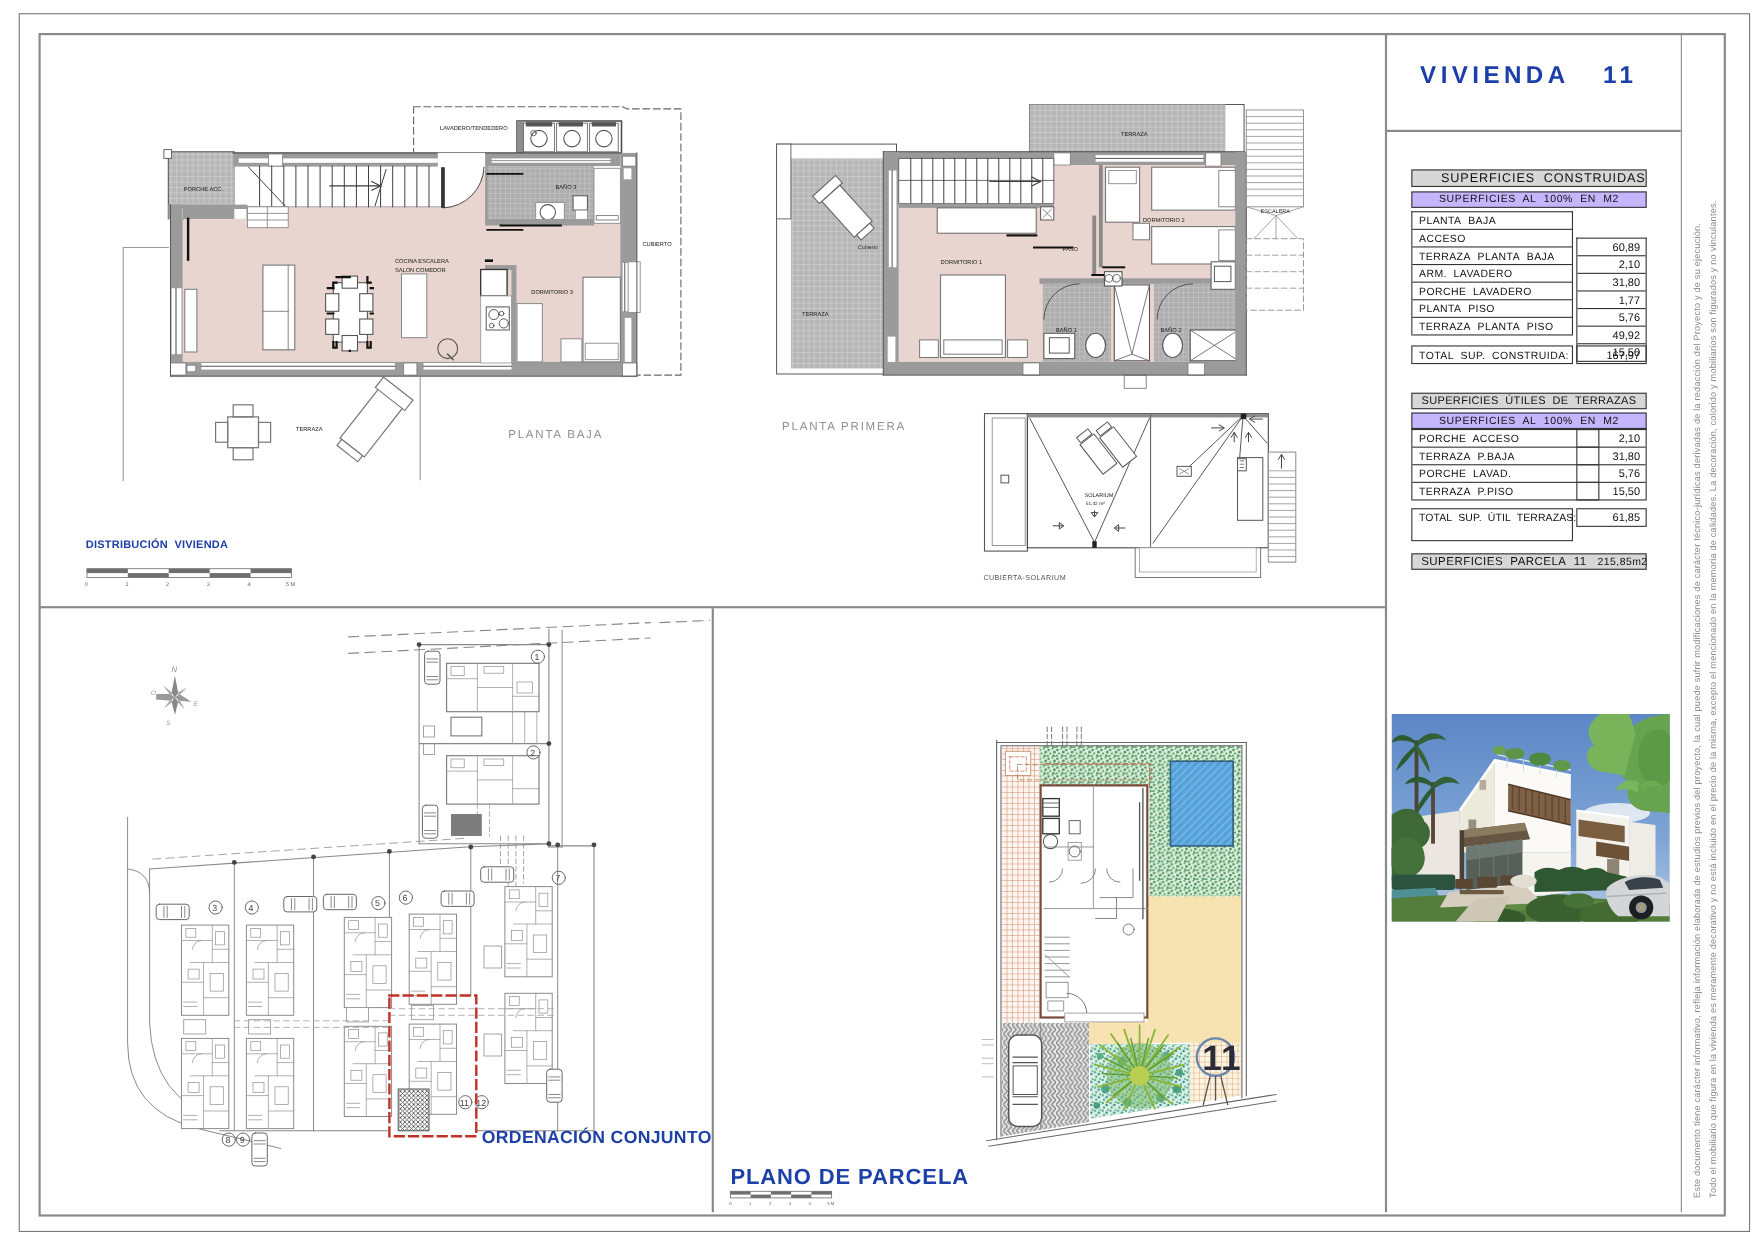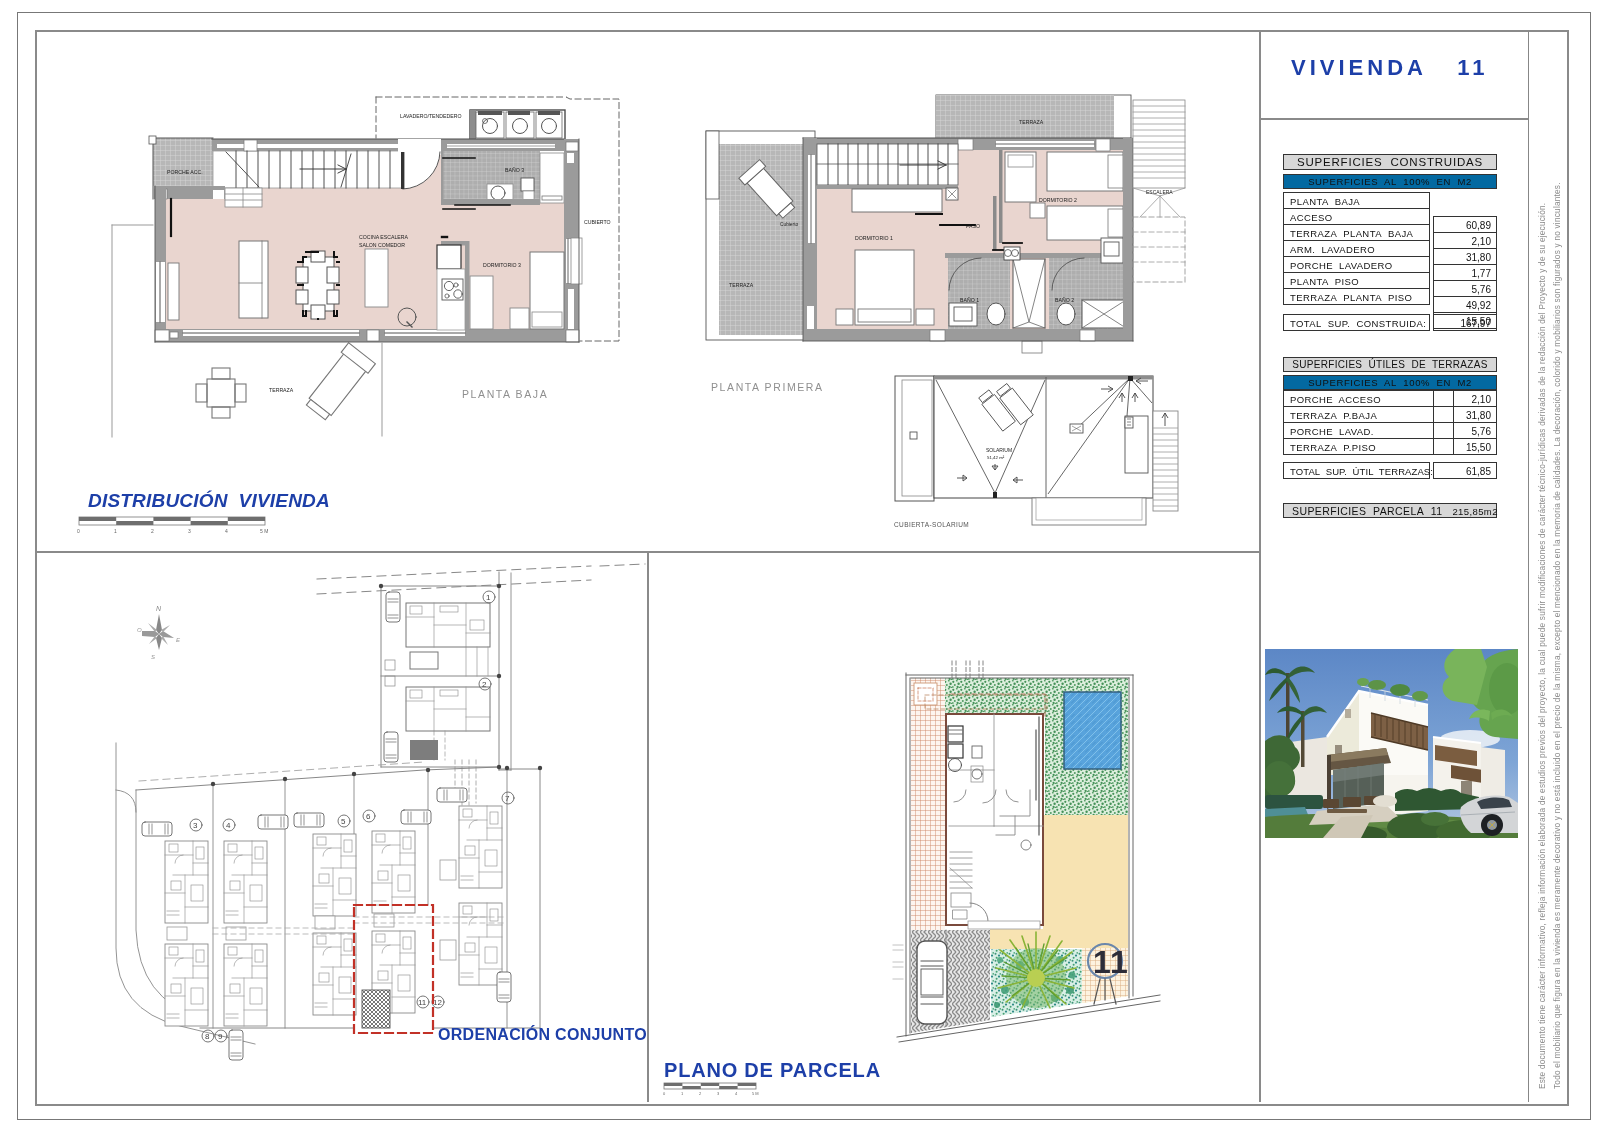--- a/index.html
+++ b/index.html
@@ -1,20 +1,20 @@
 <!DOCTYPE html>
 <html><head>
 <meta charset="utf-8">
 <style>
   html,body{margin:0;padding:0}
   body{width:1600px;height:1135px;background:#ffffff;font-family:"Liberation Sans",sans-serif;position:relative;overflow:hidden}
   .abs{position:absolute}
   .bluehead{color:#1d3fa8;font-weight:bold}
   .th{border:1px solid #333;background:#d7d7d7;text-align:center;letter-spacing:0.8px;color:#111;padding-top:1px;white-space:nowrap;box-sizing:border-box;}
-  .tsh{border:1px solid #333;background:#0369a1;height:15px;text-align:center;font-size:9.5px;letter-spacing:0.6px;color:#111;padding-top:1px;box-sizing:border-box;}
+  .tsh{border:1px solid #333;background:#c4b5fd;height:15px;text-align:center;font-size:9.5px;letter-spacing:0.6px;color:#111;padding-top:1px;box-sizing:border-box;}
   .trow{box-sizing:border-box;height:16px;border-bottom:1px solid #333;font-size:9.5px;letter-spacing:0.4px;color:#111;padding:3px 0 0 6px;white-space:nowrap;}
   .tval{text-align:right;padding:3px 5px 0 0;font-size:10px;letter-spacing:0;}
 </style>
 </head>
 <body>
 
 <div class="abs" style="left:17px;top:12px;width:1572px;height:1106px;border:1px solid #777;"></div>
 
 <div class="abs" style="left:35px;top:30px;width:1530px;height:1072px;border:2px solid #8a8a8a;"></div>
 
@@ -801,21 +801,21 @@
         <text x="699" y="1095">2</text>
         <text x="717" y="1095">3</text>
         <text x="735" y="1095">4</text>
         <text x="752" y="1095">5 M</text>
   </g>
 </g>
 </svg>
 
 <div class="abs" style="left:1283px;top:154px;width:214px;">
 
-  <div class="th" style="height:16px;font-size:11.5px;">SUPERFICIES&nbsp; CONSTRUIDAS</div>
+  <div class="th" style="height:16px;font-size:11.5px;text-align:right;">SUPERFICIES&nbsp; CONSTRUIDAS</div>
 
   <div class="tsh" style="margin-top:4px;">SUPERFICIES&nbsp; AL&nbsp; 100%&nbsp; EN&nbsp; M2</div>
 </div>
 
 <div class="abs" style="left:1283px;top:192px;width:147px;border:1px solid #333;border-bottom:none;box-sizing:border-box;">
   <div class="trow">PLANTA&nbsp; BAJA</div>
   <div class="trow">ACCESO</div>
   <div class="trow">TERRAZA&nbsp; PLANTA&nbsp; BAJA</div>
   <div class="trow">ARM.&nbsp; LAVADERO</div>
   <div class="trow">PORCHE&nbsp; LAVADERO</div>
@@ -848,21 +848,21 @@
   <div class="trow">PORCHE&nbsp; LAVAD.</div>
   <div class="trow">TERRAZA&nbsp; P.PISO</div>
 </div>
 <div class="abs" style="left:1433px;top:390px;width:64px;border:1px solid #333;border-bottom:none;box-sizing:border-box;">
   <div class="trow tval">2,10</div>
   <div class="trow tval">31,80</div>
   <div class="trow tval">5,76</div>
   <div class="trow tval">15,50</div>
 </div>
 
-<div class="abs trow" style="left:1283px;top:462px;width:147px;border:1px solid #333;height:17px;letter-spacing:0.1px;">TOTAL&nbsp; SUP.&nbsp; ÚTIL&nbsp; TERRAZAS:</div>
+<div class="abs trow" style="left:1283px;top:462px;width:147px;border:1px solid #333;height:30px;letter-spacing:0.1px;">TOTAL&nbsp; SUP.&nbsp; ÚTIL&nbsp; TERRAZAS:</div>
 <div class="abs trow tval" style="left:1433px;top:462px;width:64px;border:1px solid #333;height:17px;">61,85</div>
 
 <div class="abs" style="left:1283px;top:503px;width:214px;height:15px;border:1px solid #333;background:#d7d7d7;font-size:10.5px;letter-spacing:0.4px;color:#111;padding:1px 0 0 8px;white-space:nowrap;box-sizing:border-box;text-align:center;">SUPERFICIES&nbsp; PARCELA&nbsp; 11&nbsp;&nbsp; <span style="font-size:9.5px;">215,85m2</span></div>
 
 <svg class="abs" style="left:1265px;top:649px;" width="253" height="189" viewBox="0 0 253 189">
   <defs>
     <linearGradient id="sky" x1="0" y1="0" x2="0" y2="1">
       <stop offset="0" stop-color="#5c87c6"></stop>
       <stop offset="0.6" stop-color="#7ea5d6"></stop>
       <stop offset="1" stop-color="#b5c8e2"></stop>
@@ -969,17 +969,17 @@
     <path d="M196 166 L250 163" stroke="#aab0b5" stroke-width="1.2"></path>
     <circle cx="227" cy="176" r="11" fill="#1d2023"></circle>
     <circle cx="227" cy="176" r="5" fill="#8f979e"></circle>
     <path d="M224 173 l6 6 M230 173 l-6 6" stroke="#b9a64e" stroke-width="1"></path>
   </g>
 </svg>
 
 <div class="abs" style="left:1537px;top:1089px;width:1050px;font-size:8.3px;color:#8a8a8a;transform:rotate(-90deg);transform-origin:0 0;letter-spacing:0.2px;white-space:nowrap;">Este documento tiene carácter informativo, refleja información elaborada de estudios previos del proyecto, la cual puede sufrir modificaciones de carácter técnico-jurídicas derivadas de la redacción del Proyecto y de su ejecución.</div>
 <div class="abs" style="left:1552px;top:1089px;width:1050px;font-size:8.3px;color:#8a8a8a;transform:rotate(-90deg);transform-origin:0 0;letter-spacing:0.2px;white-space:nowrap;">Todo el mobiliario que figura en la vivienda es meramente decorativo y no está incluido en el precio de la misma, excepto el mencionado en la memoria de calidades. La decoración, colorido y mobiliarios son figurados y no vinculantes.</div>
 
-<div class="abs bluehead" style="left:88px;top:490px;font-size:19px;letter-spacing:0.2px;font-style:italic;">DISTRIBUCIÓN&nbsp; VIVIENDA</div>
+<div class="abs bluehead" style="left:78px;top:490px;font-size:10px;letter-spacing:0.2px;">DISTRIBUCIÓN&nbsp; VIVIENDA</div>
 
 <div class="abs bluehead" style="left:438px;top:1026px;font-size:16px;letter-spacing:0.3px;">ORDENACIÓN CONJUNTO</div>
 
 <div class="abs bluehead" style="left:664px;top:1059px;font-size:20px;letter-spacing:0.8px;">PLANO DE PARCELA</div>
 
 </body></html>

